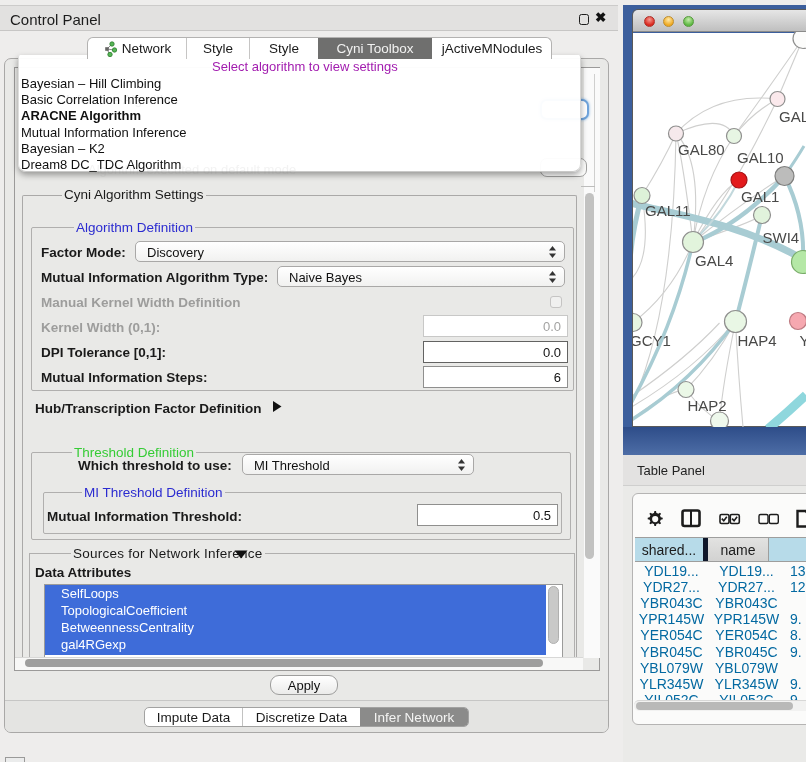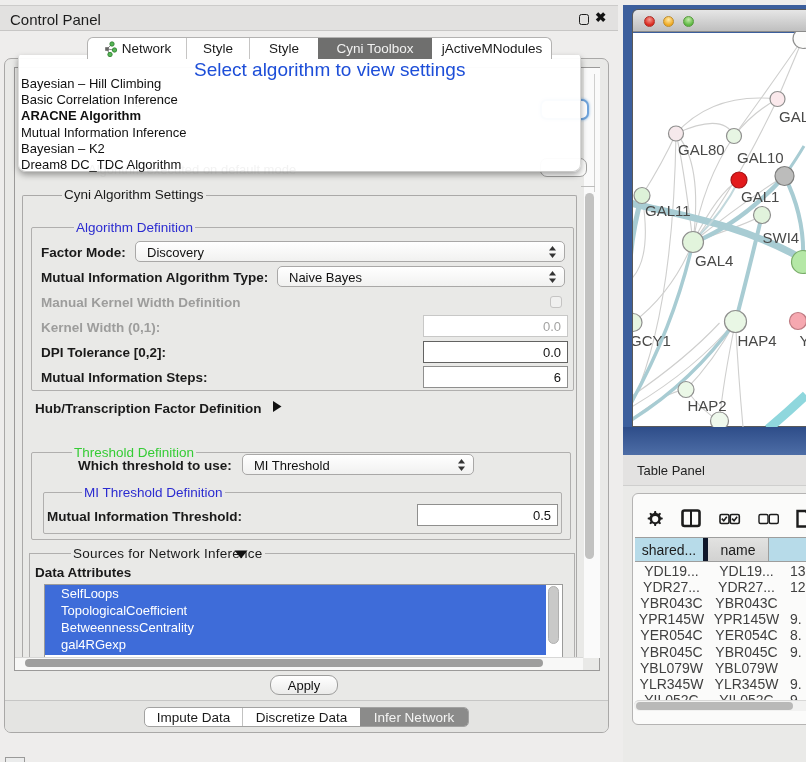--- a/index.html
+++ b/index.html
@@ -83,21 +83,21 @@
         <path d="M4.5 12 L8 7.5 L1 7.5 Z" fill="#333"></path>
       </svg>
   </div>
 
   <div class="lbl dis abs" style="left:41px;top:295px;">Manual Kernel Width Definition</div>
   <div class="abs" style="left:550px;top:296px;width:12px;height:12px;background:#f0f0ef;border:1px solid #c5c4c3;border-radius:3px;"></div>
 
   <div class="lbl dis abs" style="left:41px;top:320px;">Kernel Width (0,1):</div>
   <div class="field" style="left:423px;top:315px;width:145px;height:22px;border:1px solid #c8c8c7;color:#a3a3a2;padding:3px 6px 0 0;">0.0</div>
 
-  <div class="lbl abs" style="left:41px;top:345px;">DPI Tolerance [0,2]:</div>
+  <div class="lbl abs" style="left:41px;top:345px;">DPI Tolerance [0,1]:</div>
   <div class="field" style="left:423px;top:341px;width:145px;height:22px;border:1px solid #636362;color:#111;padding:3px 6px 0 0;">0.0</div>
 
   <div class="lbl abs" style="left:41px;top:370px;">Mutual Information Steps:</div>
   <div class="field" style="left:423px;top:366px;width:145px;height:22px;border:1px solid #8f8f8e;color:#111;padding:3px 6px 0 0;">6</div>
 
   <div class="lbl abs" style="left:35px;top:401px;">Hub/Transcription Factor Definition</div>
   <svg class="abs" style="left:272px;top:401px;" width="10" height="11" viewBox="0 0 10 11">
       <path d="M1 0 L9.5 5.5 L1 11 Z" fill="#111"></path>
     </svg>
 
@@ -138,21 +138,21 @@
     <div style="width:97px;display:flex;align-items:center;justify-content:center;">Impute Data</div>
     <div style="width:118px;display:flex;align-items:center;justify-content:center;border-left:1px solid #c2c2c1;">Discretize Data</div>
     <div style="flex:1;display:flex;align-items:center;justify-content:center;background:#8b8b8a;color:#f4f4f3;border-radius:0 4px 4px 0;">Infer Network</div>
   </div>
 
   <div class="abs" style="left:5px;top:757px;width:20px;height:10px;border:1.5px solid #9a9a99;background:#ebecec;"></div>
 
   <div class="abs" style="left:18px;top:55px;width:563px;height:117px;background:rgba(255,255,255,0.97);border-radius:2px 2px 8px 8px;box-shadow:0 3px 6px rgba(0,0,0,0.35);border-right:1px solid #d6d6d5;border-bottom:1px solid #c9c9c8;border-left:1px solid #dededd;"></div>
   <div class="abs" style="left:66px;top:92px;font-size:13px;color:rgba(130,130,130,0.12);">Inference Algorithm</div>
   <div class="abs" style="left:88px;top:162px;font-size:13px;color:rgba(130,130,130,0.10);">Algorithm executed on default mode</div>
-  <div class="abs" style="left:194px;top:59px;font-size:19px;color:#1d4ed8;">Select algorithm to view settings</div>
+  <div class="abs" style="left:212px;top:59px;font-size:13px;color:#a21caf;">Select algorithm to view settings</div>
   <div class="abs" style="left:21px;top:76px;font-size:13px;color:#101010;line-height:16.2px;">
     Bayesian – Hill Climbing<br>
     Basic Correlation Inference<br>
     <b>ARACNE Algorithm</b><br>
     Mutual Information Inference<br>
     Bayesian – K2<br>
     Dream8 DC_TDC Algorithm
   </div>
 
   <div class="abs" style="left:623px;top:5px;width:183px;height:450px;background:#3c5f9d;"></div>
@@ -260,21 +260,21 @@
       <path d="M86.1 9.6 l2 2.2 l3-4"></path>
     </g>
   </svg>
 
   <div class="abs" style="left:635px;top:537px;width:171px;height:25px;border-top:1px solid #9e9e9d;border-bottom:1px solid #9e9e9d;display:flex;font-size:14px;color:#1c1c1c;">
     <div style="width:73px;background:#b7dbe9;border-right:5px solid #0f172a;display:flex;align-items:center;justify-content:center;">shared...</div>
     <div style="width:61px;background:linear-gradient(#e2e2e1,#d2d2d1);border-right:1px solid #9e9e9d;display:flex;align-items:center;justify-content:center;">name</div>
     <div style="flex:1;background:#b7dbe9;"></div>
   </div>
 
-  <div class="abs" style="left:635px;top:563px;width:171px;height:138px;font-size:14px;color:#404040;overflow:hidden;">
+  <div class="abs" style="left:635px;top:563px;width:171px;height:138px;font-size:14px;color:#0369a1;overflow:hidden;">
     <div style="display:flex;height:16.1px;align-items:center;">
         <div style="width:73px;text-align:center;">YDL19...</div>
         <div style="width:77px;text-align:center;">YDL19...</div>
         <div style="flex:1;padding-left:5px;">13</div>
       </div>
     <div style="display:flex;height:16.1px;align-items:center;">
         <div style="width:73px;text-align:center;">YDR27...</div>
         <div style="width:77px;text-align:center;">YDR27...</div>
         <div style="flex:1;padding-left:5px;">12</div>
       </div>

